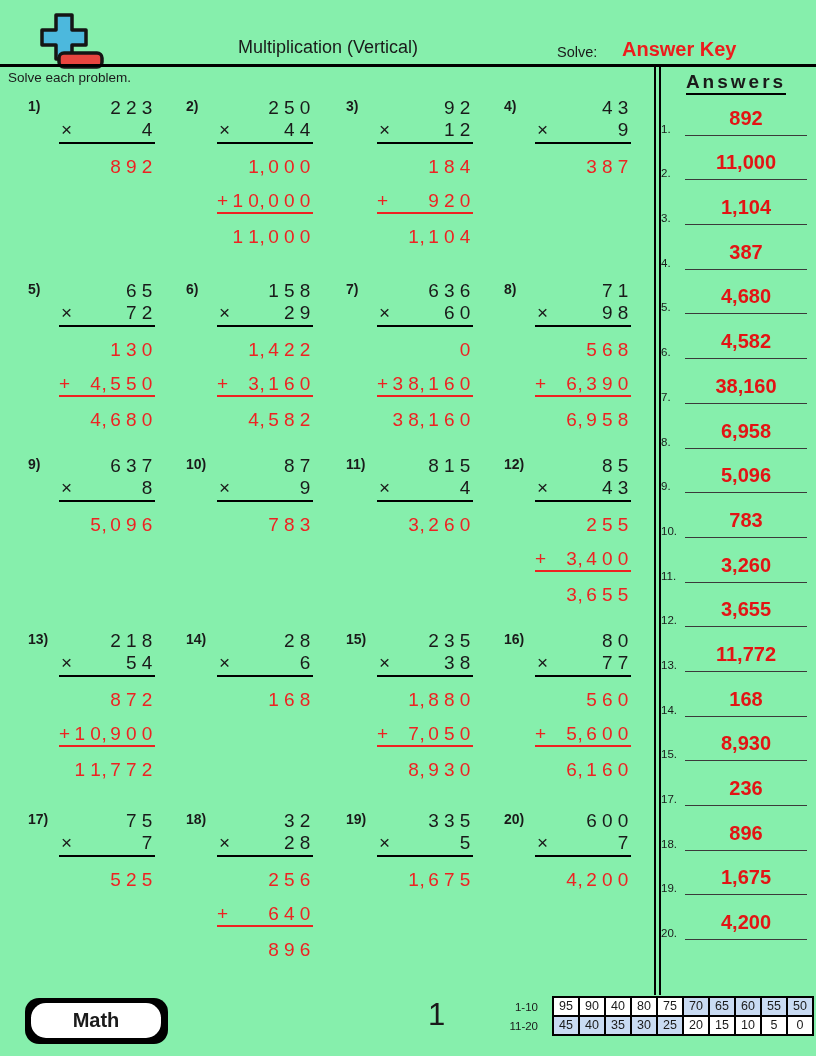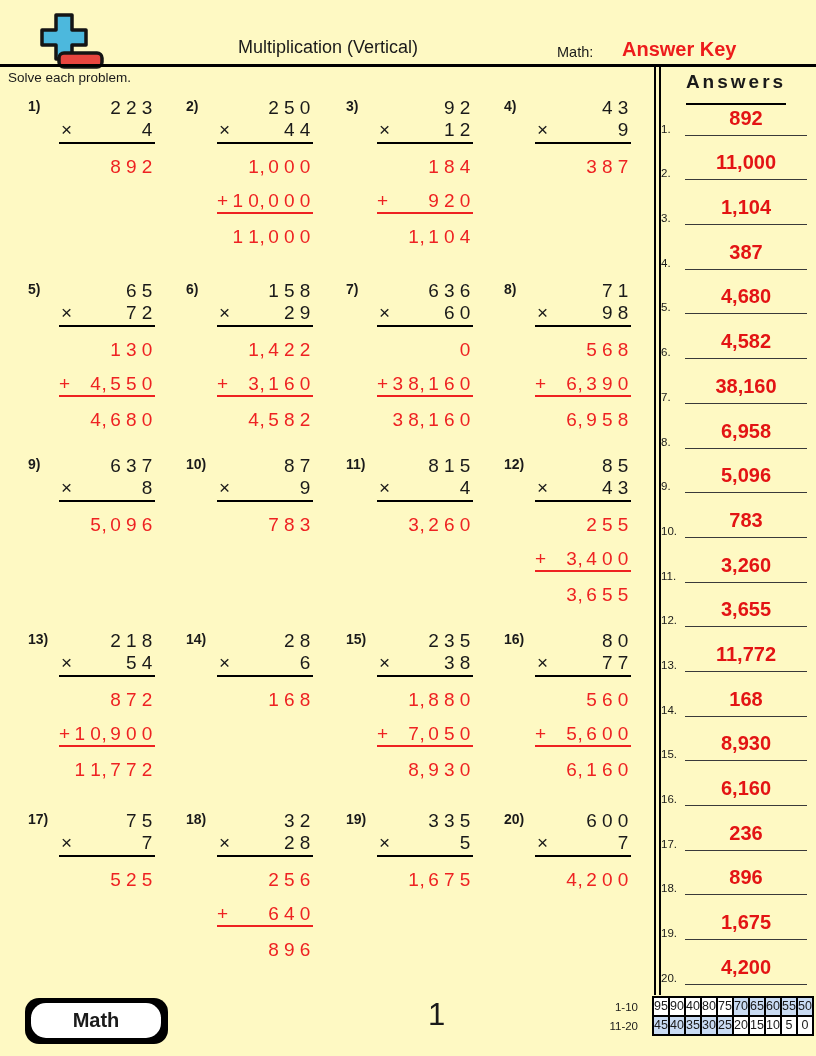--- a/index.html
+++ b/index.html
@@ -1,17 +1,17 @@
 <!DOCTYPE html>
 <html><head>
 <meta charset="utf-8">
 <style>
   * { margin:0; padding:0; box-sizing:border-box; }
   html,body { background:#e8e8e8; }
-  .page{ position:relative; width:816px; height:1056px; background:#fef9c3;
+  .page{ position:relative; width:816px; height:1056px; background:#86efac;
          font-family:"Liberation Sans", sans-serif; color:#1a1a1a; overflow:hidden; margin:0 auto; }
 
   
   .logo{ position:absolute; left:28px; top:12px; width:76px; height:58px; }
   .title{ position:absolute; left:0; top:37px; width:656px; text-align:center; font-size:18px; }
   .name-label{ position:absolute; left:557px; top:44px; font-size:14.5px; }
   .answer-key{ position:absolute; left:622px; top:38px; font-size:20px; font-weight:bold; color:#ed1c1c; }
   .hrule{ position:absolute; left:0; top:64px; width:816px; height:3px; background:#000; }
   .instructions{ position:absolute; left:8px; top:70px; font-size:13.5px; font-weight:normal; }
   .vdivider{ position:absolute; left:654px; top:67px; width:7px; height:928px;
@@ -30,55 +30,55 @@
   .oprow{ display:flex; justify-content:space-between; align-items:baseline;
           border-bottom:2.5px solid #000; padding-bottom:1px; line-height:22px; }
   .opx{ padding-left:2px; }
   .work{ color:#ee2222;margin-top:12px; }
   .flexline{ display:flex; justify-content:space-between; align-items:baseline; }
   .ul{ border-bottom:2.5px solid #ee2222; }
 
   
   .answers-heading{ position:absolute; left:656px; top:71px; width:160px; text-align:center; }
   .answers-heading span{ display:inline-block; font-size:19px; font-weight:bold; letter-spacing:3px;
-                         border-bottom:2.5px solid #000; padding-bottom:10px; }
+                         border-bottom:2.5px solid #000; padding-bottom:0; }
   .answers-list{ position:absolute; left:658px; top:93px; width:154px; }
   .ans-item{ height:44.7px; position:relative; }
   .ans-num{ position:absolute; left:3px; bottom:3px; font-size:11.5px; }
   .ans-line{ position:absolute; left:27px; right:5px; bottom:2px; border-bottom:1.6px solid #3a3a3a;
              text-align:center; padding-bottom:6px; }
   .ans-val{ font-size:20px; font-weight:bold; color:#e31414; line-height:1; }
 
   
   .footer{ position:absolute; left:0; top:995px; width:816px; height:46px; }
   .math-badge{ position:absolute; left:25px; top:3px; width:143px; height:46px; background:#000; border-radius:14px; }
   .math-pill{ position:absolute; left:6px; top:5px; right:7px; bottom:6px; background:#fff; border-radius:15px;
               display:flex; align-items:center; justify-content:center; font-size:20px; font-weight:bold; }
   .website{ position:absolute; left:177px; top:16px; font-size:15px; }
   .pageno{ position:absolute; left:428px; top:2px; font-size:31px; }
   .score{ position:absolute; right:2px; top:1px; }
   .score-row{ display:flex; justify-content:flex-end; }
   .score-row + .score-row{ margin-top:-2px; }
   .score-label{ text-align:right; margin-right:16px; font-size:11.5px; align-self:center; white-space:nowrap; }
-  .score-cell{ width:18px; height:21px; border:2px solid #000; margin-left:-2px;
+  .score-cell{ width:28px; height:21px; border:2px solid #000; margin-left:-2px;
                text-align:center; line-height:17px; font-size:12.5px; background:#fff; }
   .score-cell.shaded{ background:#c9dbf3; }
 </style>
 </head>
 <body>
 
 <div class="page">
 
   <svg class="logo" viewBox="0 0 76 58" aria-hidden="true">
     <path d="M28 3 h16 v15 h14 v15 h-14 v14 h-16 v-14 h-14 v-15 h14 z" fill="#4cb8dd" stroke="#151515" stroke-width="3.5" stroke-linejoin="round"></path>
     <rect x="31" y="41" width="43" height="14" rx="5" fill="#e8453f" stroke="#151515" stroke-width="3.5"></rect>
   </svg>
 
   <div class="title">Multiplication (Vertical)</div>
-  <div class="name-label">Math:</div>
+  <div class="name-label">Solve:</div>
   <div class="answer-key">Answer Key</div>
   <div class="hrule"></div>
   <div class="instructions">Solve each problem.</div>
   <div class="vdivider"></div>
 
   <div class="problems" id="problems">
       <div class="pcell">
         <div class="pnum">1)</div>
         <div class="stack">
           <div class="line"><span class="ch">2</span><span class="ch">2</span><span class="ch">3</span></div>
@@ -411,24 +411,20 @@
         <span class="ans-num">13.</span>
         <div class="ans-line"><span class="ans-val">11,772</span></div>
       </div>
       <div class="ans-item">
         <span class="ans-num">14.</span>
         <div class="ans-line"><span class="ans-val">168</span></div>
       </div>
       <div class="ans-item">
         <span class="ans-num">15.</span>
         <div class="ans-line"><span class="ans-val">8,930</span></div>
-      </div>
-      <div class="ans-item">
-        <span class="ans-num">16.</span>
-        <div class="ans-line"><span class="ans-val">6,160</span></div>
       </div>
       <div class="ans-item">
         <span class="ans-num">17.</span>
         <div class="ans-line"><span class="ans-val">236</span></div>
       </div>
       <div class="ans-item">
         <span class="ans-num">18.</span>
         <div class="ans-line"><span class="ans-val">896</span></div>
       </div>
       <div class="ans-item">

